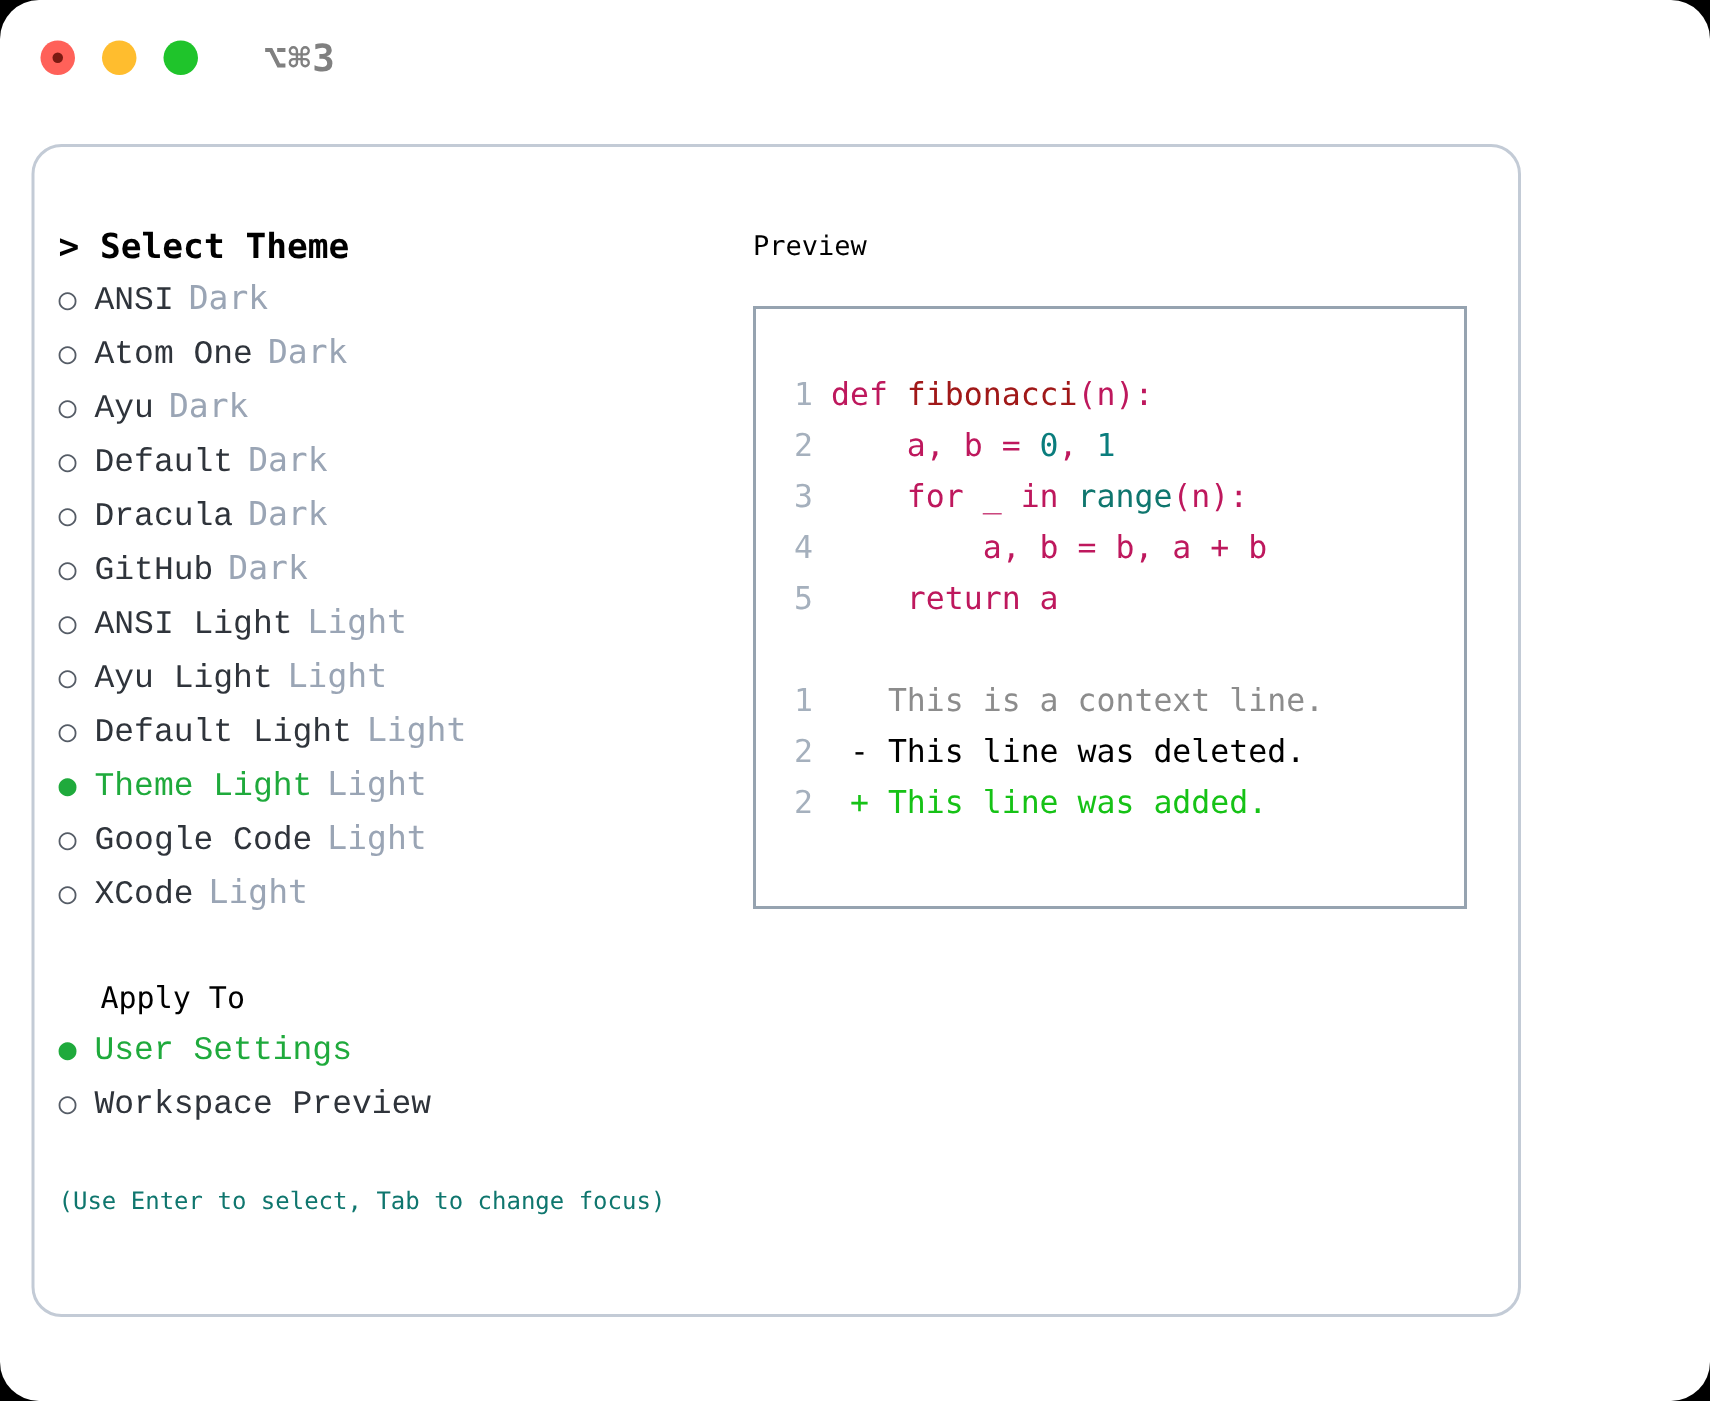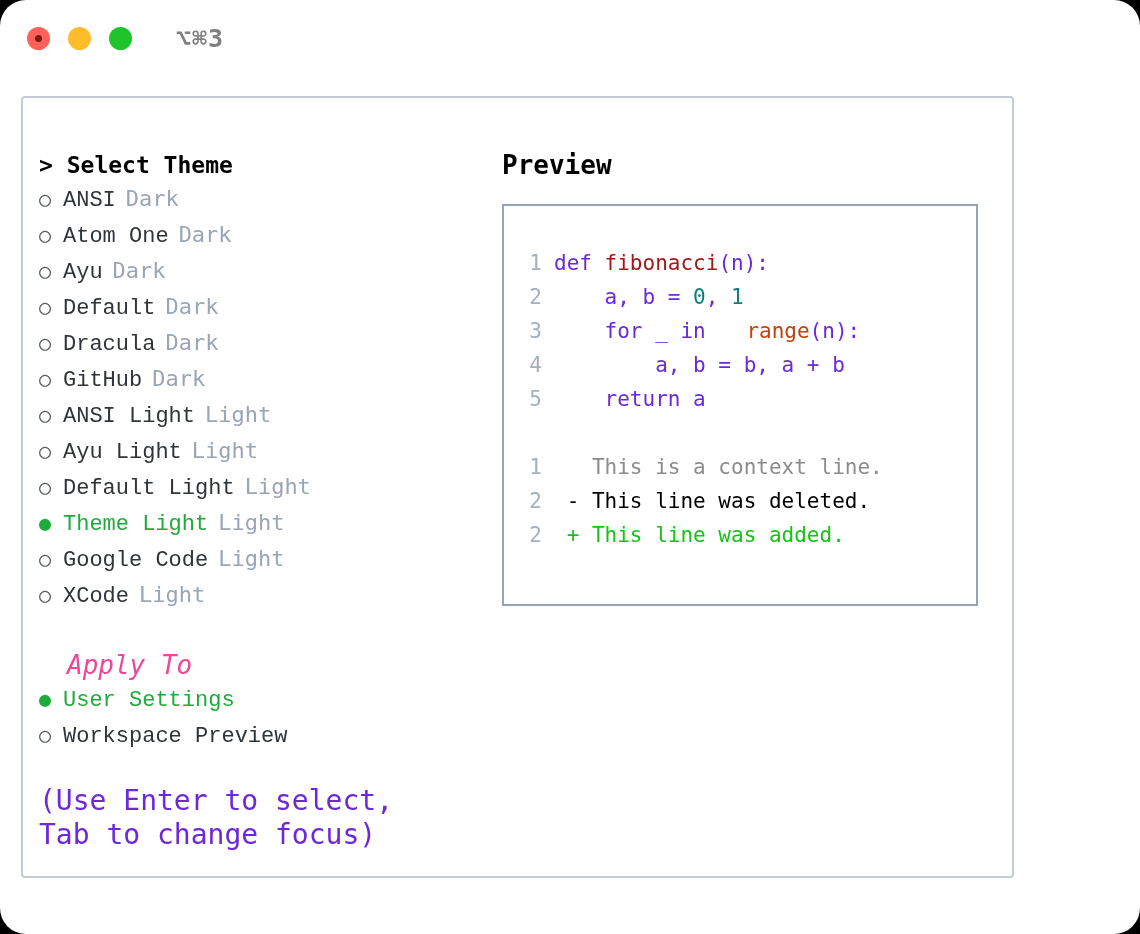--- a/index.html
+++ b/index.html
@@ -66,21 +66,21 @@
   }
 
   
   .panel {
     position: absolute;
     left: 21px;
     top: 96px;
     width: 993px;
     height: 782px;
     border: 2px solid #c3cbd6;
-    border-radius: 4px;
+    border-radius: 20px;
     box-sizing: border-box;
     background: #ffffff;
   }
 
   .columns {
     position: absolute;
     left: 0; top: 0;
     width: 100%;
     height: 100%;
   }
@@ -119,51 +119,49 @@
   }
   .marker.selected { color: #1faa3c; }
   .row-label { color: #2f343b; font-family: Liberation Mono, monospace; }
   .theme-row.is-selected .row-label { color: #1faa3c; }
   .row-variant {
     color: #9aa5b5;
     margin-left: 10px;
   }
 
   .apply-heading {
-    font-size: 26px;
-    color: #ec4899;
+    font-size: 20px;
+    color: #000000;
     line-height: 34px;
     padding-left: 28px;
     white-space: pre;
-    font-style: italic;
   }
   .spacer-lg { height: 34px; }
   .spacer-md { height: 30px; }
 
   .hint {
-    font-size: 28px;
-    color: #6d28d9;
+    font-size: 16px;
+    color: #0f766e;
     line-height: 34px;
     width: 405px;
     white-space: normal;
   }
 
   
   .right-col {
     position: absolute;
     left: 479px;
     top: 50px;
     width: 500px;
   }
   .preview-title {
-    font-size: 26px;
+    font-size: 18px;
     color: #000000;
     line-height: 34px;
     white-space: pre;
-    font-weight: bold;
   }
   .preview-box {
     margin-top: 22px;
     width: 476px;
     height: 402px;
     border: 2px solid #96a3b0;
     box-sizing: border-box;
     background: #ffffff;
     padding: 40px 0 0 12px;
   }
@@ -174,24 +172,24 @@
     line-height: 34px;
     white-space: pre;
   }
   .ln {
     width: 26px;
     flex: 0 0 26px;
     text-align: right;
     color: #a5b0bd;
     margin-right: 12px;
   }
-  .code-text { color: #6d28d9; }
+  .code-text { color: #be185d; }
   .tok-fn    { color: #a01818; }
   .tok-num   { color: #0a7d7d; }
-  .tok-call  { color: #c2410c; margin-left: 28px; }
+  .tok-call  { color: #0f766e; }
   .diff-gap  { height: 34px; }
   .diff-context { color: #8c8c8c; }
   .diff-del { color: #000000; }
   .diff-add { color: #16c216; }
 </style>
 </head>
 <body>
 
 <div class="screen">
 

